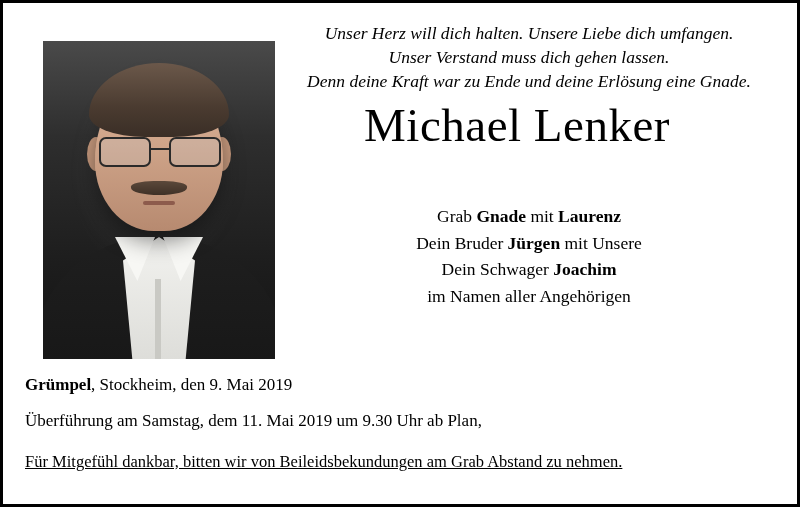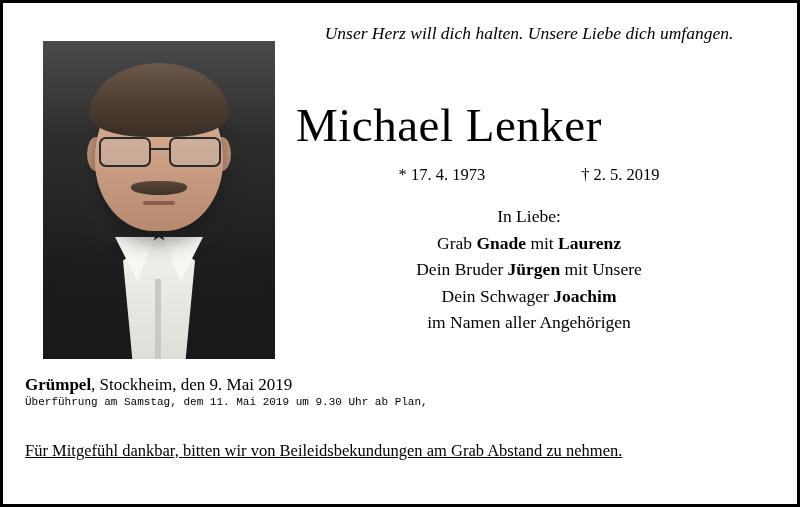--- a/index.html
+++ b/index.html
@@ -165,23 +165,24 @@
     left: 280px;
     top: 18px;
     width: 492px;
     text-align: center;
     font-style: italic;
     font-size: 17.5px;
     line-height: 1.38;
   }
   .name {
     position: absolute;
-    left: 293px;
+    left: 268px;
     top: 98px;
     width: 492px;
+    text-align: center;
     font-size: 47px;
     letter-spacing: 0.5px;
     line-height: 1.05;
   }
   .dates {
     position: absolute;
     left: 280px;
     top: 162px;
     width: 492px;
     display: flex;
@@ -202,27 +203,27 @@
 
   
   .bottom {
     position: absolute;
     left: 22px;
     right: 22px;
     top: 372px;
   }
   .place-line {
     font-size: 17px;
+    margin-bottom: 14px;
   }
   .place-line b { font-weight: bold; }
   .details {
-    font-size: 11px;
+    font-size: 17px;
     line-height: 1.42;
-    margin-bottom: 28px;
-    font-family: Liberation Mono, monospace;
+    margin-bottom: 17px;
   }
   .note {
     font-size: 16.5px;
     line-height: 1.4;
     text-decoration: underline;
   }
 </style>
 </head>
 <body>
 
@@ -244,31 +245,28 @@
         <div class="lens left"></div>
         <div class="bridge"></div>
         <div class="lens right"></div>
       </div>
       <div class="moustache"></div>
       <div class="mouth"></div>
     </div>
 
     <div class="verse">
       <div>Unser Herz will dich halten. Unsere Liebe dich umfangen.</div>
+      <div>Unser Verstand muss dich gehen lassen.</div>
+      <div>Denn deine Kraft war zu Ende und deine Erlösung eine Gnade.</div>
     </div>
 
     <div class="name">Michael Lenker</div>
 
-    <div class="dates">
-      <span>* 17. 4. 1973</span>
-      <span>† 2. 5. 2019</span>
-    </div>
 
     <div class="family">
-      <div>In Liebe:</div>
       <div class="line">
         <span>Grab </span><b>Gnade</b><span> mit </span><b>Laurenz</b>
       </div>
       <div class="line">
         <span>Dein Bruder </span><b>Jürgen</b><span> mit Unsere</span><b></b>
       </div>
       <div class="line">
         <span>Dein Schwager </span><b>Joachim</b>
       </div>
       <div class="line">

